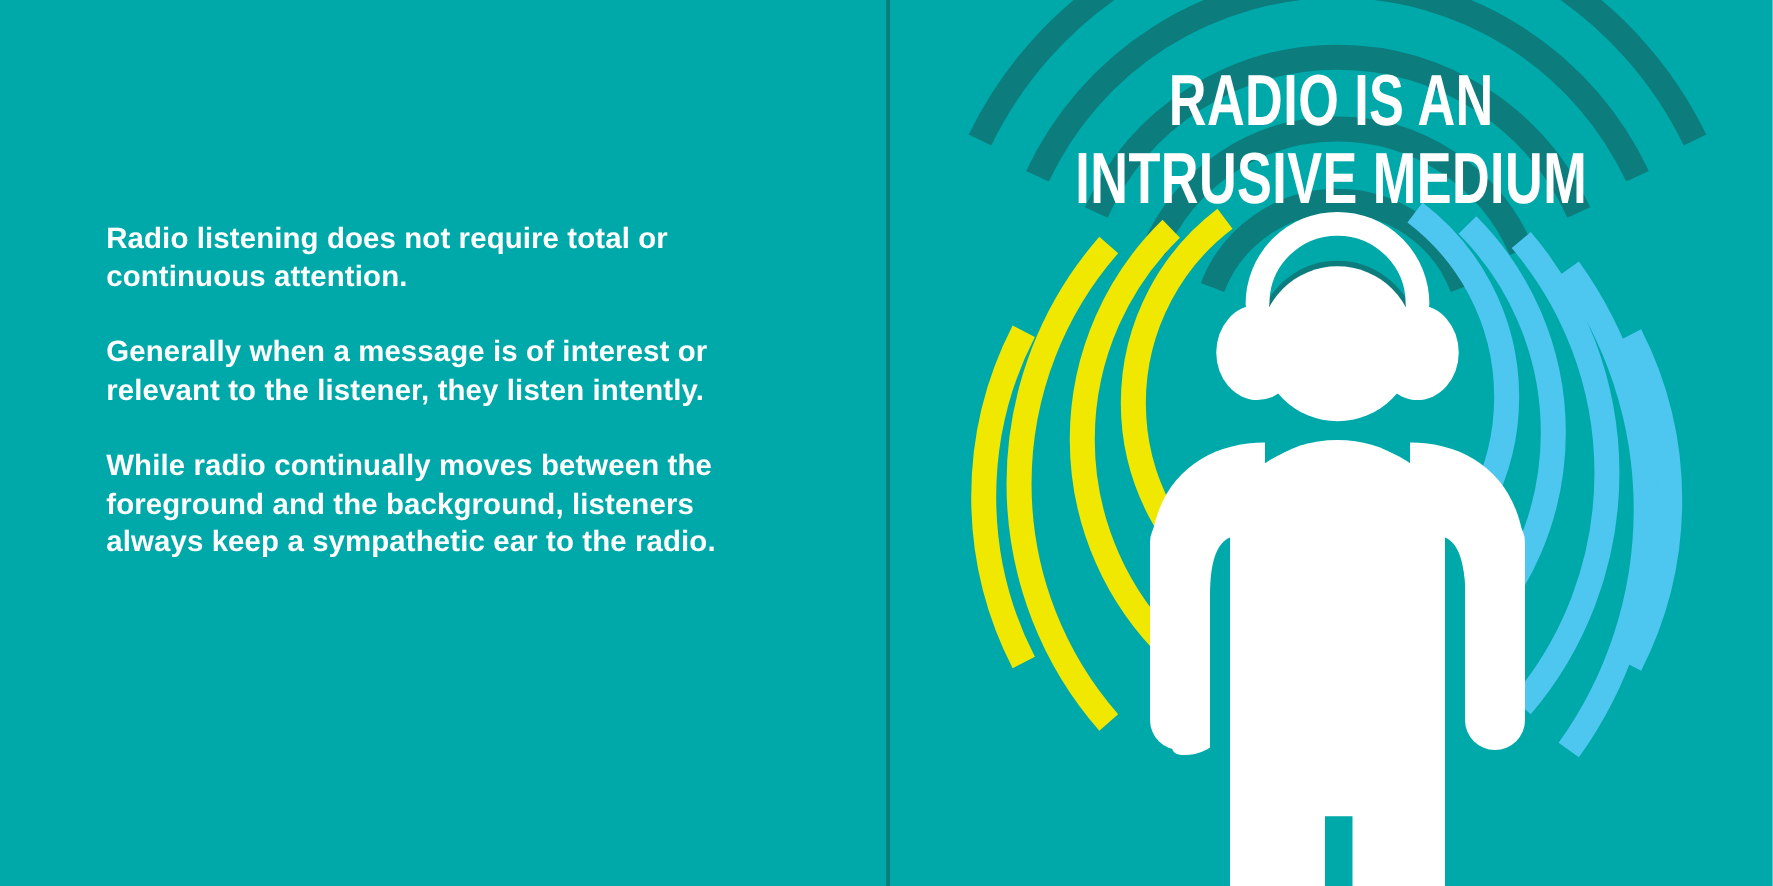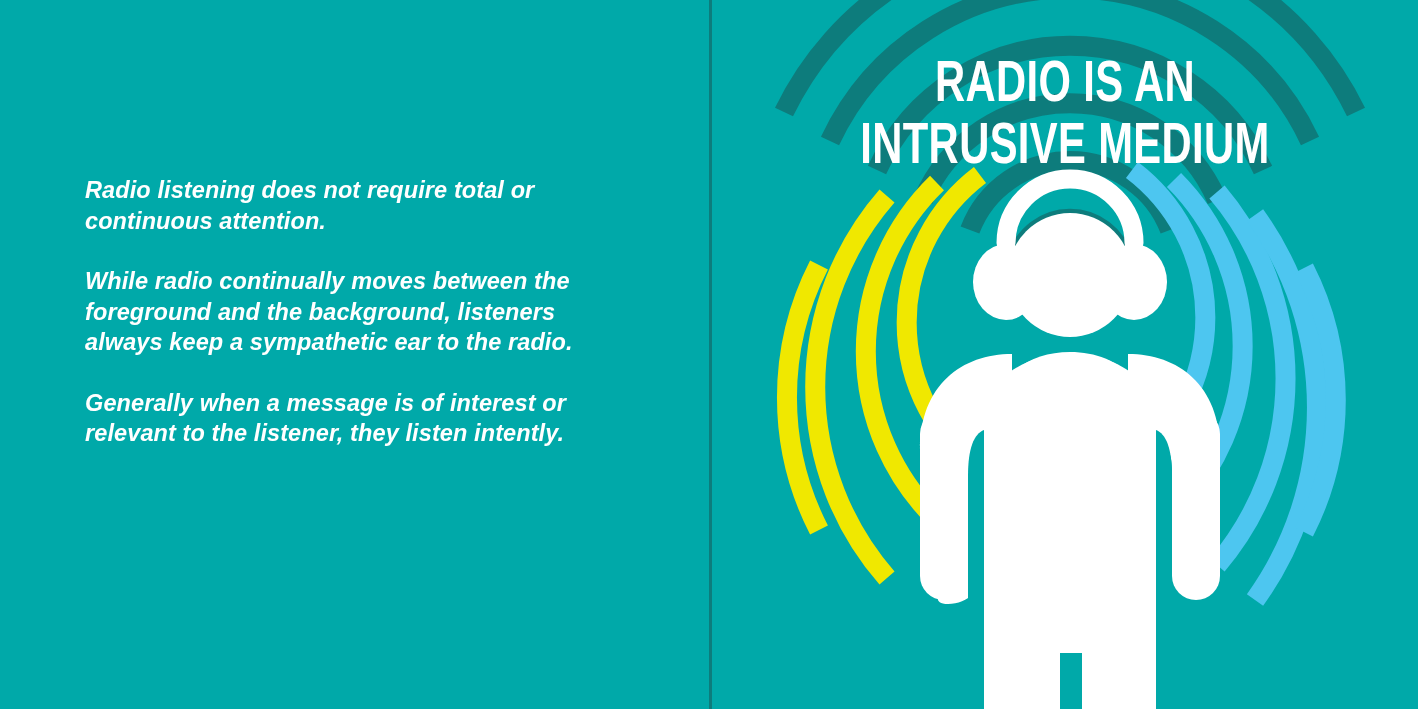--- a/index.html
+++ b/index.html
@@ -32,21 +32,20 @@
     background: #0d7c7c;
   }
 
   
   #left-pane {
     position: absolute;
     left: 0;
     top: 0;
     width: 709px;
     height: 709px;
-    font-style: italic;
   }
   #body-copy {
     position: absolute;
     left: 85px;
     top: 175px;
     width: 520px;
   }
   .paragraph {
     color: #ffffff;
     font-family: "Liberation Sans", sans-serif;
@@ -96,22 +95,22 @@
   }
 </style>
 </head>
 <body>
 
 <div id="slide">
 
   <div id="left-pane">
     <div id="body-copy">
       <p class="paragraph">Radio listening does not require total or continuous attention.</p>
+      <p class="paragraph">Generally when a message is of interest or relevant to the listener, they listen intently.</p>
       <p class="paragraph">While radio continually moves between the foreground and the background, listeners always keep a sympathetic ear to the radio.</p>
-      <p class="paragraph">Generally when a message is of interest or relevant to the listener, they listen intently.</p>
     </div>
   </div>
 
   <div id="divider"></div>
 
   <div id="right-pane">
 
     <div id="headline">RADIO IS AN
 INTRUSIVE MEDIUM</div>
 

